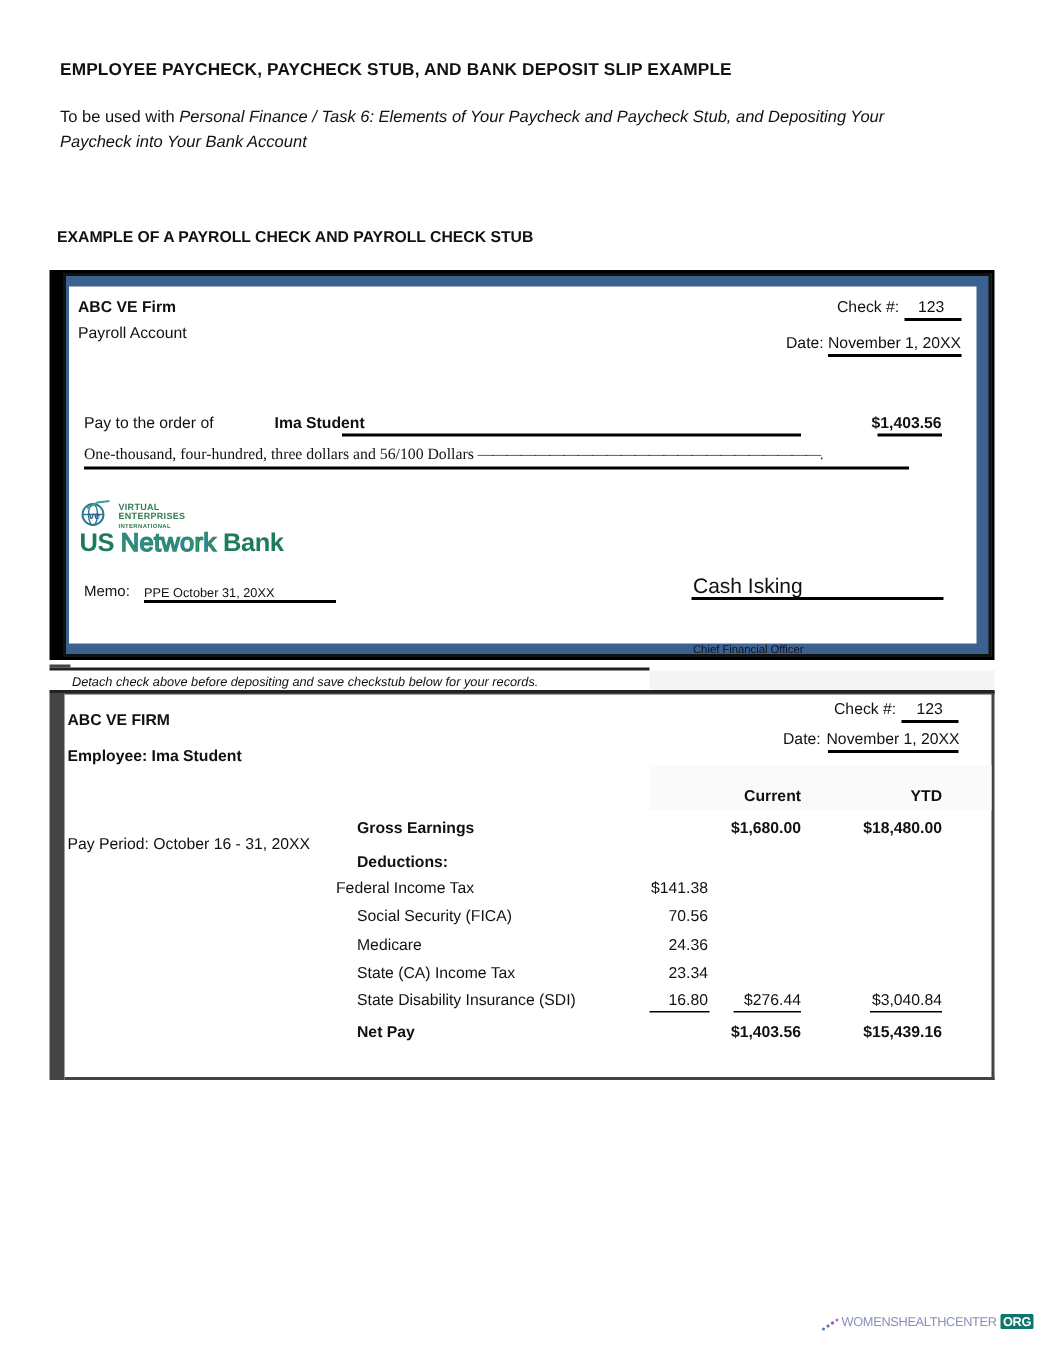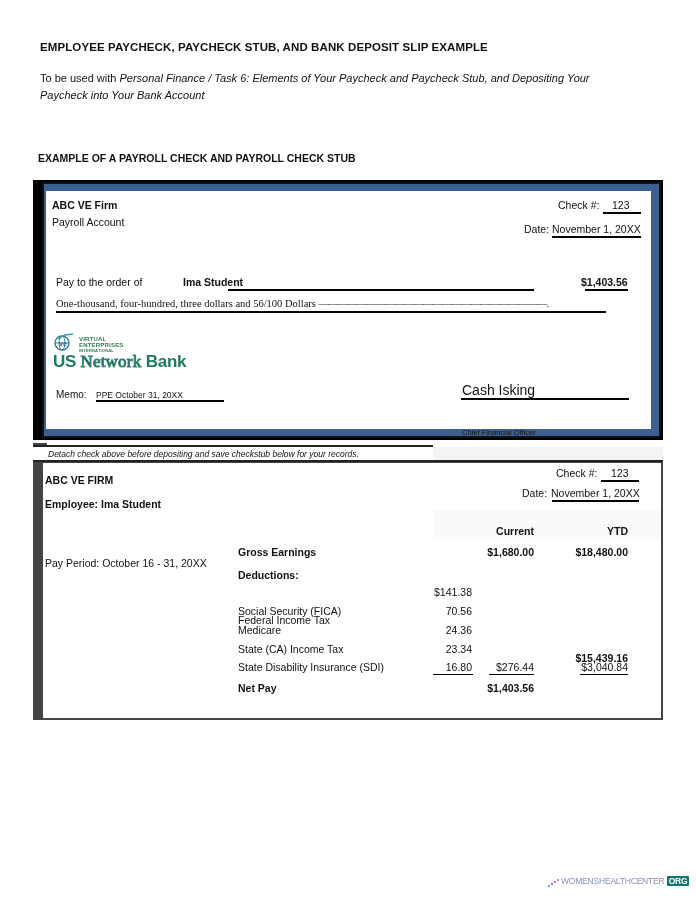--- a/index.html
+++ b/index.html
@@ -20,21 +20,21 @@
 
   .t { font-size: 10.5px; white-space: nowrap; }
   .b { font-weight: bold; }
   .line { position: absolute; height: 2px; background: #000; }
 
   
   .logo-globe { left: 53px; top: 333px; width: 22px; height: 18px; }
   .logo-ve { left: 79px; top: 337px; font-size: 6px; line-height: 5.5px; font-weight: bold; color: #2f7d4f; letter-spacing: 0.2px; }
   .logo-ve .small { font-size: 4px; color: #2f7d4f; }
   .logo-name { left: 53px; top: 352px; font-size: 17px; font-weight: bold; color: #1e7a5c; letter-spacing: -0.3px; }
-  .logo-name .net { font-weight: normal; color: #4c1d95; -webkit-text-stroke: 1px #2a8a66; letter-spacing: 0.2px; font-family: Liberation Serif, serif; }
+  .logo-name .net { font-weight: normal; color: #3b82f6; -webkit-text-stroke: 1px #2a8a66; letter-spacing: 0.2px; }
 
   .sig { left: 462px; top: 382px; font-size: 14px; }
   .sig-title { left: 462px; top: 428px; font-size: 7.5px; }
 
   
   .detach-bar { left: 33px; top: 445px; width: 400px; height: 2px; background: #222; }
   .detach-top-notch { left: 33px; top: 443px; width: 14px; height: 2px; background: #444; }
   .detach-text { left: 48px; top: 449px; font-size: 8.5px; font-style: italic; }
   .detach-shade { left: 433px; top: 447px; width: 230px; height: 14px; background: #f4f4f4; }
 
@@ -138,21 +138,21 @@
 
 <div class="abs t b r" style="left:470px;top:525px;width:64px;">Current</div>
 <div class="abs t b r" style="left:560px;top:525px;width:68px;text-align:right;">YTD</div>
 
 <div class="abs t b" style="left:238px;top:546px;">Gross Earnings</div>
 <div class="abs t b r" style="left:470px;top:546px;width:64px;">$1,680.00</div>
 <div class="abs t b r" style="left:560px;top:546px;width:68px;">$18,480.00</div>
 
 <div class="abs t b" style="left:238px;top:569px;">Deductions:</div>
 
-<div class="abs t" style="left:238px;top:586px;margin-top:28px;">Federal Income Tax</div>
+<div class="abs t" style="left:224px;top:586px;">Federal Income Tax</div>
 <div class="abs t r" style="left:420px;top:586px;width:52px;">$141.38</div>
 
 <div class="abs t" style="left:238px;top:605px;">Social Security (FICA)</div>
 <div class="abs t r" style="left:420px;top:605px;width:52px;">70.56</div>
 
 <div class="abs t" style="left:238px;top:624px;">Medicare</div>
 <div class="abs t r" style="left:420px;top:624px;width:52px;">24.36</div>
 
 <div class="abs t" style="left:238px;top:643px;">State (CA) Income Tax</div>
 <div class="abs t r" style="left:420px;top:643px;width:52px;">23.34</div>
@@ -160,21 +160,21 @@
 <div class="abs t" style="left:238px;top:661px;">State Disability Insurance (SDI)</div>
 <div class="abs t r" style="left:420px;top:661px;width:52px;">16.80</div>
 <div class="abs t r" style="left:470px;top:661px;width:64px;">$276.44</div>
 <div class="abs t r" style="left:560px;top:661px;width:68px;">$3,040.84</div>
 <div class="line" style="left:433px;top:674px;height:1px;width:40px;"></div>
 <div class="line" style="left:489px;top:674px;height:1px;width:45px;"></div>
 <div class="line" style="left:580px;top:674px;height:1px;width:48px;"></div>
 
 <div class="abs t b" style="left:238px;top:682px;">Net Pay</div>
 <div class="abs t b r" style="left:470px;top:682px;width:64px;">$1,403.56</div>
-<div class="abs t b r" style="left:560px;top:652px;width:68px;">$15,439.16</div>
+<div class="abs t b r" style="left:560px;top:682px;width:68px;">$15,439.16</div>
 
 <svg class="abs footer-dots" viewBox="0 0 14 10">
   <circle cx="2" cy="8" r="1" fill="#4a7ab0"></circle>
   <circle cx="5" cy="6" r="1" fill="#6a5aa8"></circle>
   <circle cx="8" cy="4" r="1.1" fill="#9a5ab0"></circle>
   <circle cx="11" cy="2" r="1" fill="#b86ab8"></circle>
 </svg>
 <div class="abs footer-logo" style="left:561px;">
   <span>WOMENSHEALTHCENTER</span>
   <span class="org">ORG</span>

